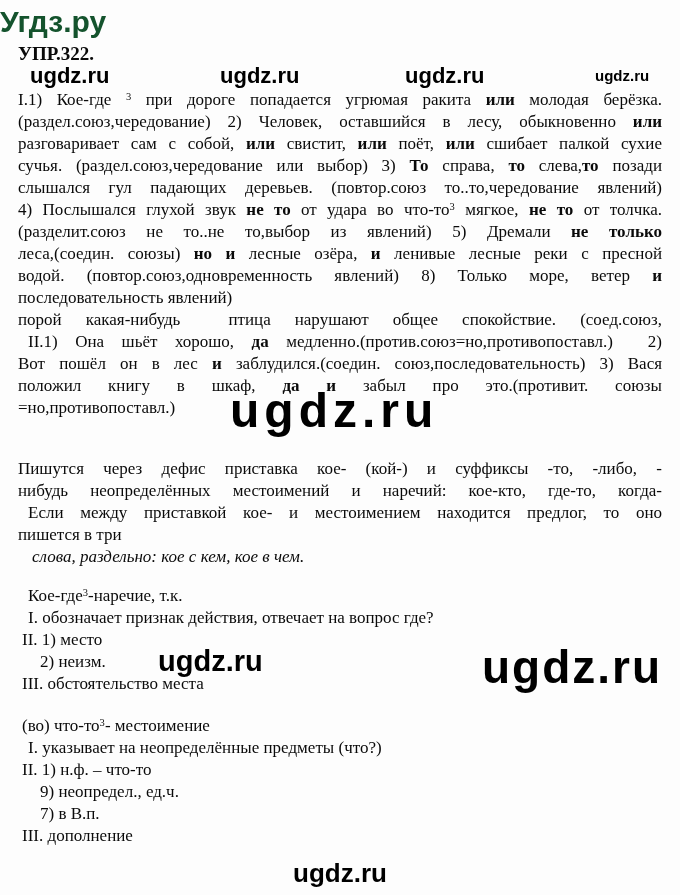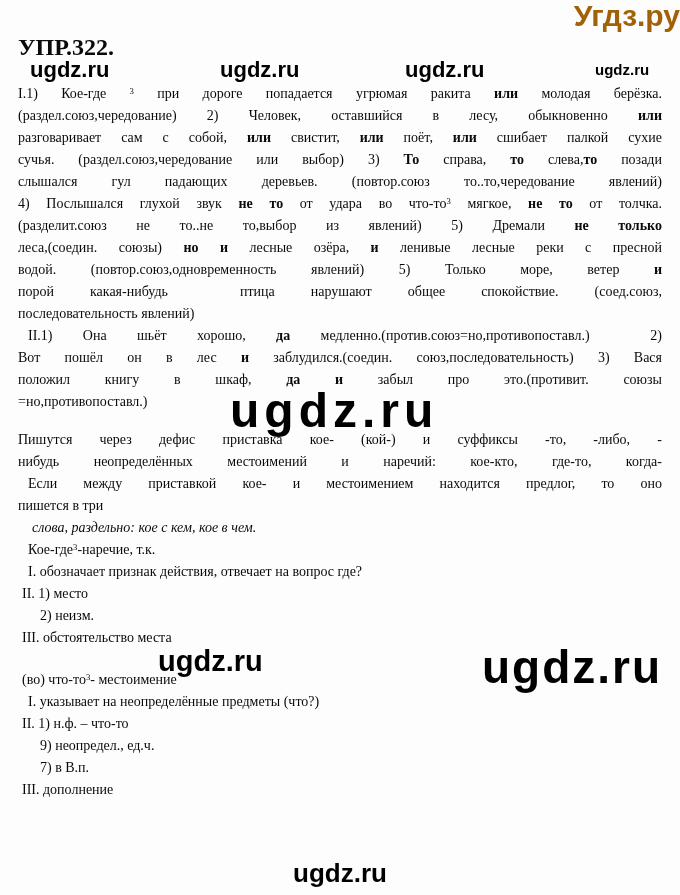--- a/index.html
+++ b/index.html
@@ -9,68 +9,68 @@
     color: #0a0a0a;
     overflow: hidden;
   }
   .page {
     position: relative;
     width: 680px; height: 895px;
     background: #fdfdfd;
     overflow: hidden;
   }
   .site-title {
-    padding-top: 0;
-    text-align: right;
+    padding-top: 6px;
+    text-align: left;
     font-family: "Liberation Sans", sans-serif;
     font-weight: bold;
     font-size: 30px;
     line-height: 32px;
-    color: #a16207;
+    color: #14532d;
   }
   .exercise {
     margin-top: 5px;
     padding-left: 18px;
     font-weight: bold;
-    font-size: 24px;
+    font-size: 19px;
     line-height: 21px;
   }
   .wm-row { position: relative; height: 25px; }
   .wm-row .wm {
     position: absolute; top: 0;
     font-family: "Liberation Sans", sans-serif;
     font-weight: bold;
     font-size: 22px; line-height: 24px;
     color: #000;
   }
   .wm-row .wm-p1 { left: 30px; }
   .wm-row .wm-p2 { left: 220px; }
   .wm-row .wm-p3 { left: 405px; }
   .wm-row .wm-p4 { left: 595px; top: 3px; font-size: 15px; line-height: 17px; }
   .text-block {
     padding: 0 18px;
-    font-size: 14px;
+    font-size: 17px;
     line-height: 22px;
   }
   .tline { text-align: justify; }
   .tline.stretch { text-align-last: justify; }
   .tline span { white-space: pre-wrap; }
   .b { font-weight: bold; }
   .sup {
     font-size: 0.62em;
     position: relative;
     top: -0.45em;
     line-height: 0;
   }
   .ind0 { padding-left: 4px; }
   .ind1 { padding-left: 10px; }
   .ind2 { padding-left: 22px; font-family: Liberation Serif, serif; }
   .ind3 { padding-left: 14px; font-style: italic; }
-  .rules-block { margin-top: 16px; }
-  .analysis1-block { }
+  .rules-block { margin-top: 39px; }
+  .analysis1-block { margin-top: 17px; }
   .analysis2-block { margin-top: 20px; }
   .wm-abs {
     position: absolute;
     font-family: "Liberation Sans", sans-serif;
     font-weight: bold;
     color: #000;
     white-space: nowrap;
   }
   .wm-mid   { left: 230px; top: 388px; font-size: 48px; line-height: 46px; letter-spacing: 5px; }
   .wm-list-med { left: 158px; top: 646px; font-size: 29px; line-height: 30px; }
@@ -95,23 +95,23 @@
 
   <div class="text-block">
       <div class="tline stretch"><span>I.1) Кое-где </span><span class="sup">3</span><span> при дороге попадается угрюмая ракита </span><span class="b">или</span><span> молодая берёзка.</span></div>
       <div class="tline stretch"><span>(раздел.союз,чередование) 2) Человек, оставшийся в лесу, обыкновенно </span><span class="b">или</span></div>
       <div class="tline stretch"><span>разговаривает сам с собой, </span><span class="b">или</span><span> свистит, </span><span class="b">или</span><span> поёт, </span><span class="b">или</span><span> сшибает палкой сухие</span></div>
       <div class="tline stretch"><span>сучья. (раздел.союз,чередование или выбор) 3) </span><span class="b">То</span><span> справа, </span><span class="b">то</span><span> слева,</span><span class="b">то</span><span> позади</span></div>
       <div class="tline stretch"><span>слышался гул падающих деревьев. (повтор.союз то..то,чередование явлений)</span></div>
       <div class="tline stretch"><span>4) Послышался глухой звук </span><span class="b">не то</span><span> от удара во что-то</span><span class="sup">3</span><span> мягкое, </span><span class="b">не то</span><span> от толчка.</span></div>
       <div class="tline stretch"><span>(разделит.союз не то..не то,выбор из явлений) 5) Дремали </span><span class="b">не только</span></div>
       <div class="tline stretch"><span>леса,(соедин. союзы) </span><span class="b">но и</span><span> лесные озёра, </span><span class="b">и</span><span> ленивые лесные реки с пресной</span></div>
-      <div class="tline stretch"><span>водой. (повтор.союз,одновременность явлений) 5) Только море, ветер </span><span class="b">и</span></div>
+      <div class="tline stretch"><span>водой. (повтор.союз,одновременность явлений) 8) Только море, ветер </span><span class="b">и</span></div>
+      <div class="tline"><span>последовательность явлений)</span></div>
       <div class="tline stretch"><span>порой какая-нибудь  птица нарушают общее спокойствие. (соед.союз,</span></div>
-      <div class="tline"><span>последовательность явлений)</span></div>
     </div>
 
   <div class="text-block">
       <div class="tline stretch ind1"><span>II.1) Она шьёт хорошо, </span><span class="b">да</span><span> медленно.(против.союз=но,противопоставл.)  2)</span></div>
       <div class="tline stretch"><span>Вот пошёл он в лес </span><span class="b">и</span><span> заблудился.(соедин. союз,последовательность) 3) Вася</span></div>
       <div class="tline stretch"><span>положил книгу в шкаф, </span><span class="b">да и</span><span> забыл про это.(противит. союзы</span></div>
       <div class="tline"><span>=но,противопоставл.)</span></div>
     </div>
 
   <div class="text-block rules-block">

